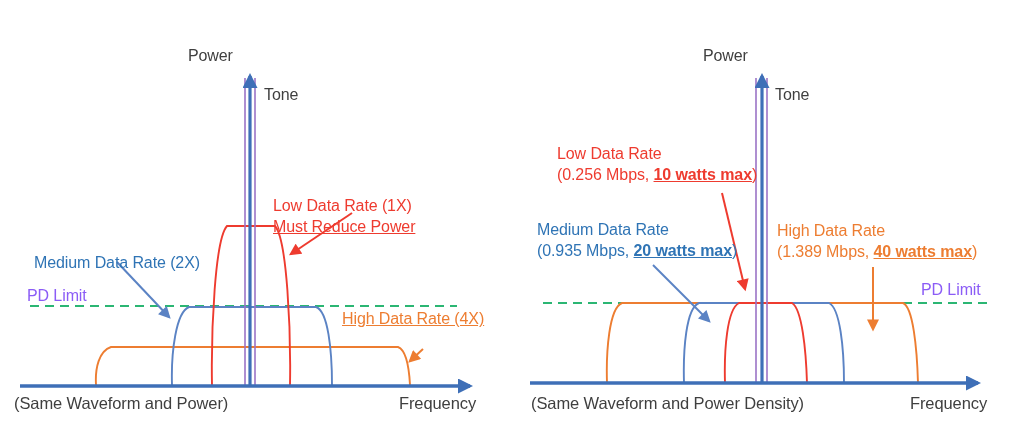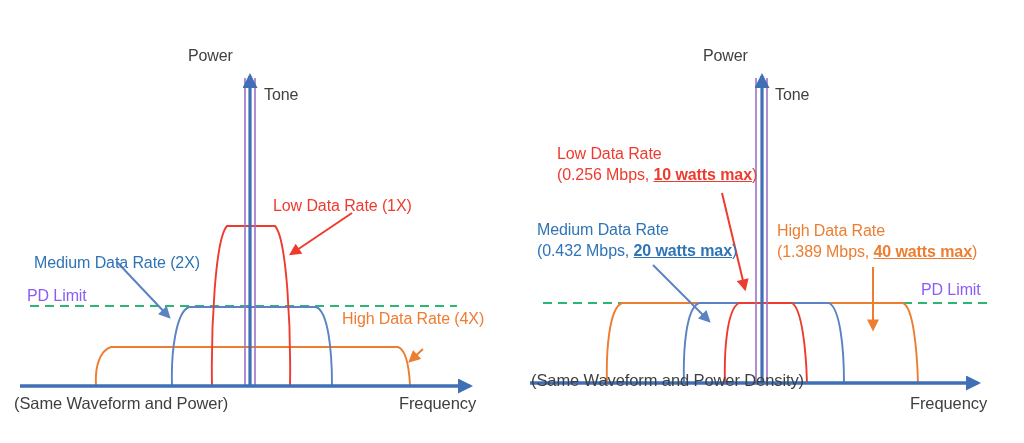--- a/index.html
+++ b/index.html
@@ -70,49 +70,50 @@
       <path d="M653,265 L709,321" fill="none" stroke-width="2" marker-end="url(#ar-blue)" stroke="#5b83c4"></path>
       <path d="M873,267 L873,329" fill="none" stroke-width="2" marker-end="url(#ar-orange)" stroke="#ed7d31"></path>
     </g>
   </svg>
 
   <div class="lbl c-dark" style="left:188px;top:45px;">Power</div>
   <div class="lbl c-dark" style="left:264px;top:84px;">Tone</div>
 
   <div class="lbl c-red" style="left:273px;top:175px;margin-top:20px;">
     <div>Low Data Rate (1X)</div>
+    <div class="u">Must Reduce Power</div>
   </div>
 
   <div class="lbl c-blue" style="left:34px;top:252px;">Medium Data Rate (2X)</div>
 
   <div class="lbl c-green" style="left:27px;top:285px;">PD Limit</div>
 
-  <div class="lbl c-orange" style="left:342px;top:308px;">
+  <div class="lbl c-orange" style="left:342px;top:308px;text-decoration:underline;">
     <div>High Data Rate (4X)</div>
   </div>
 
   <div class="lbl cap c-dark" style="left:14px;top:393px;">(Same Waveform and Power)</div>
   <div class="lbl cap c-dark" style="left:399px;top:393px;">Frequency</div>
 
   <div class="lbl c-dark" style="left:703px;top:45px;">Power</div>
   <div class="lbl c-dark" style="left:775px;top:84px;">Tone</div>
 
   <div class="lbl c-red" style="left:557px;top:143px;">
     <div>Low Data Rate</div>
     <div><span>(0.256 Mbps, </span><span class="em">10 watts max</span><span>)</span></div>
   </div>
 
   <div class="lbl c-blue" style="left:537px;top:219px;">
     <div>Medium Data Rate</div>
-    <div><span>(0.432 Mbps, </span><span class="em">20 watts max</span><span>)</span></div>
+    <div><span>(0.935 Mbps, </span><span class="em">20 watts max</span><span>)</span></div>
   </div>
 
   <div class="lbl c-orange" style="left:777px;top:220px;">
     <div>High Data Rate</div>
     <div><span>(1.389 Mbps, </span><span class="em">40 watts max</span><span>)</span></div>
   </div>
 
   <div class="lbl c-green" style="left:921px;top:279px;">PD Limit</div>
 
-  <div class="lbl cap c-dark" style="left:531px;top:370px;">(Same Waveform and Power Density)</div>
+  <div class="lbl cap c-dark" style="left:531px;top:393px;">(Same Waveform and Power Density)</div>
   <div class="lbl cap c-dark" style="left:910px;top:393px;">Frequency</div>
 
 </div>
 
 </body></html>

